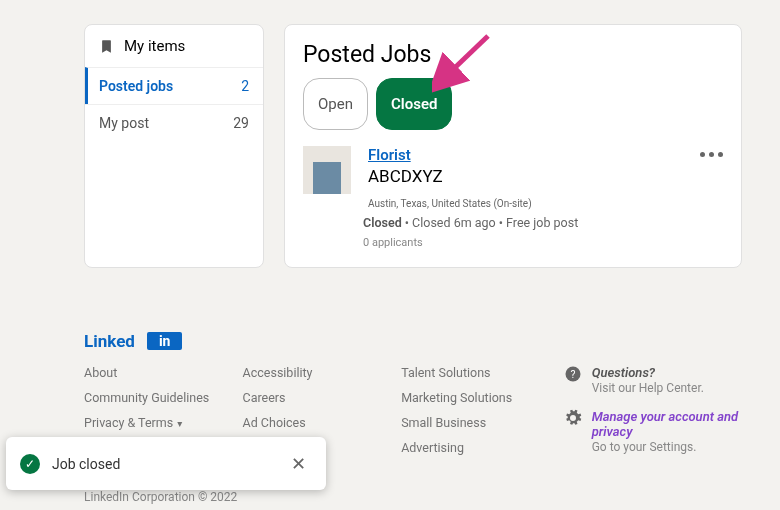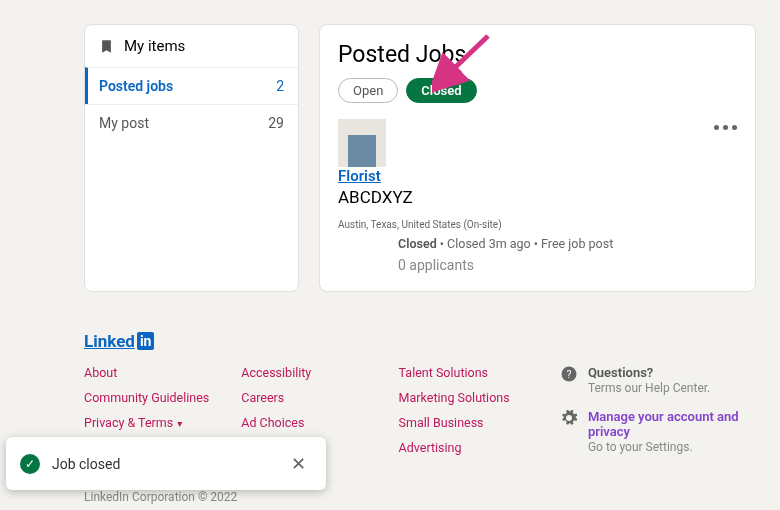--- a/index.html
+++ b/index.html
@@ -11,21 +11,21 @@
     position: relative;
     overflow: hidden;
     color: #000;
   }
   .wrap {
     display: flex;
     gap: 20px;
     padding: 24px 24px 0 84px;
   }
   .sidebar {
-    width: 215px;
+    width: 180px;
     background: #fff;
     border: 1px solid #e0e0e0;
     border-radius: 8px;
     overflow: hidden;
   }
   .sidebar-header {
     display: flex;
     align-items: center;
     padding: 12px 14px;
     font-size: 15px;
@@ -55,40 +55,40 @@
     flex: 1;
     max-width: 458px;
     background: #fff;
     border: 1px solid #e0e0e0;
     border-radius: 8px;
     padding: 16px 18px 18px;
   }
   .main h1 { font-size: 23px; font-weight: 400; color:#000; margin-bottom: 10px; }
   .pills { display:flex; gap:8px; margin-bottom: 16px; }
   .pill {
-    padding: 4px 14px;
+    padding: 16px 14px;
     border-radius: 16px;
-    font-size: 13px;
+    font-size: 15px;
     cursor: pointer;
   }
   .pill-outline { border:1px solid #bbb; color:#555; background:#fff; }
   .pill-active { background:#057642; color:#fff; border:1px solid #057642; font-weight:600; }
 
-  .job-row { display:flex; gap:0; position:relative;flex-direction:column; }
+  .job-row { display:flex; gap:17px; position:relative; }
   .job-thumb {
     width:48px; height:48px; background:#e9e5df; display:flex; align-items:flex-end; justify-content:center;
   }
   .job-thumb-inner { width:28px; height:32px; background:#6b8ba4; }
   .job-info { flex:1; font-size:13px; color:#666; }
   .job-title { font-size:15px; color:#0a66c2; text-decoration:underline; font-weight:600; }
   .job-company { font-size:17px; color:#000; margin-top:2px; }
   .job-loc { font-size:10px; color:#666; margin-top:12px; }
   .job-meta { font-size:12.5px; color:#666; margin-top:6px; padding-left:0; }
   .job-meta .status { font-weight:600; color:#555; }
-  .job-apps { font-size:14px; color:#888; margin-top:6px; }
+  .job-apps { font-size:11px; color:#888; margin-top:6px; }
   .job-more {
     position:absolute; right:0; top:6px; cursor:pointer; color:#666; display:flex; gap:4px;
   }
   .job-more span { width:5px; height:5px; background:#666; border-radius:50%; }
   .job-details-indent { margin-left:60px; }
 
   
   .annot-arrow {
     position:absolute;
     left:432px; top:30px;
@@ -96,29 +96,29 @@
   }
 
   
   .footer {
     position:absolute;
     bottom:0; left:0; right:0;
     padding: 0 0 6px 84px;
     font-size:12px;
     color:#666;
   }
-  .logo { display:flex; align-items:center; font-weight:700; font-size:17px; color:#0a66c2; margin-bottom:14px;text-decoration:underline; }
-  .logo .in { background:#0a66c2; color:#fff; padding:1px 3px; border-radius:2px; margin-left:2px; font-size:14px; }
+  .logo { display:flex; align-items:center; font-weight:700; font-size:17px; color:#0a66c2; margin-bottom:14px; }
+  .logo .in { background:#0a66c2; color:#fff; padding:1px 12px; border-radius:2px; margin-left:12px; font-size:14px; }
   .footer-cols { display:flex; gap:0; }
   .footer-col { width:160px; display:flex; flex-direction:column; gap:10px; }
-  .footer-col a { color:#be185d; text-decoration:none; cursor:pointer; font-size:12.5px; }
+  .footer-col a { color:#737373; text-decoration:none; cursor:pointer; font-size:12.5px; }
   .footer-right { display:flex; flex-direction:column; gap:14px; margin-left:4px; }
   .fr-item { display:flex; gap:10px; align-items:flex-start; }
   .fr-icon { width:18px; height:18px; color:#555; flex-shrink:0; }
-  .fr-title { font-size:13px; font-weight:600; color:#555; }
+  .fr-title { font-size:13px; font-weight:600; color:#555;font-style:italic; }
   .fr-title.purple { color:#8344cc; }
   .fr-sub { font-size:12px; color:#888; margin-top:1px; }
   .copyright { margin-top:10px; font-size:12px; color:#888; }
   .chev { font-size:10px; margin-left:4px; }
 
   
   .toast {
     position:absolute;
     left:6px; bottom:20px;
     width:320px;
@@ -176,21 +176,21 @@
         <div class="job-loc">Austin, Texas, United States (On-site)</div>
       </div>
       <div class="job-more">
         <span></span>
           <span></span>
           <span></span>
       </div>
     </div>
     <div class="job-details-indent">
       <div class="job-meta">
-        <span class="status">Closed</span><span> • Closed 3m ago • Free job post</span>
+        <span class="status">Closed</span><span> • Closed 6m ago • Free job post</span>
       </div>
       <div class="job-apps">0 applicants</div>
     </div>
   </div>
 </div>
 
 <svg class="annot-arrow" width="70" height="66">
   <defs>
     <marker id="ah" markerWidth="8" markerHeight="8" refX="4" refY="4" orient="auto">
       <path d="M0,0 L8,4 L0,8 Z" fill="#d63384"></path>
@@ -227,21 +227,21 @@
     <div class="footer-right">
       <div class="fr-item">
         <span class="fr-icon">
           <svg viewBox="0 0 24 24" width="18" height="18" fill="currentColor">
               <circle cx="12" cy="12" r="10" fill="#666"></circle>
               <text x="12" y="17" text-anchor="middle" font-size="14" fill="#fff">?</text>
             </svg>
         </span>
         <div>
           <div class="fr-title">Questions?</div>
-          <div class="fr-sub">Terms our Help Center.</div>
+          <div class="fr-sub">Visit our Help Center.</div>
         </div>
       </div>
       <div class="fr-item">
         <span class="fr-icon">
           <svg viewBox="0 0 24 24" width="18" height="18" fill="#666">
               <path d="M12 8a4 4 0 100 8 4 4 0 000-8zm9 4l2 1-1 3-3-1a8 8 0 01-2 2l1 3-3 1-1-2h-2l-1 2-3-1 1-3a8 8 0 01-2-2l-3 1-1-3 2-1v-2l-2-1 1-3 3 1a8 8 0 012-2l-1-3 3-1 1 2h2l1-2 3 1-1 3a8 8 0 012 2l3-1 1 3-2 1v2z"></path>
             </svg>
         </span>
         <div>
           <div class="fr-title purple">Manage your account and privacy</div>

